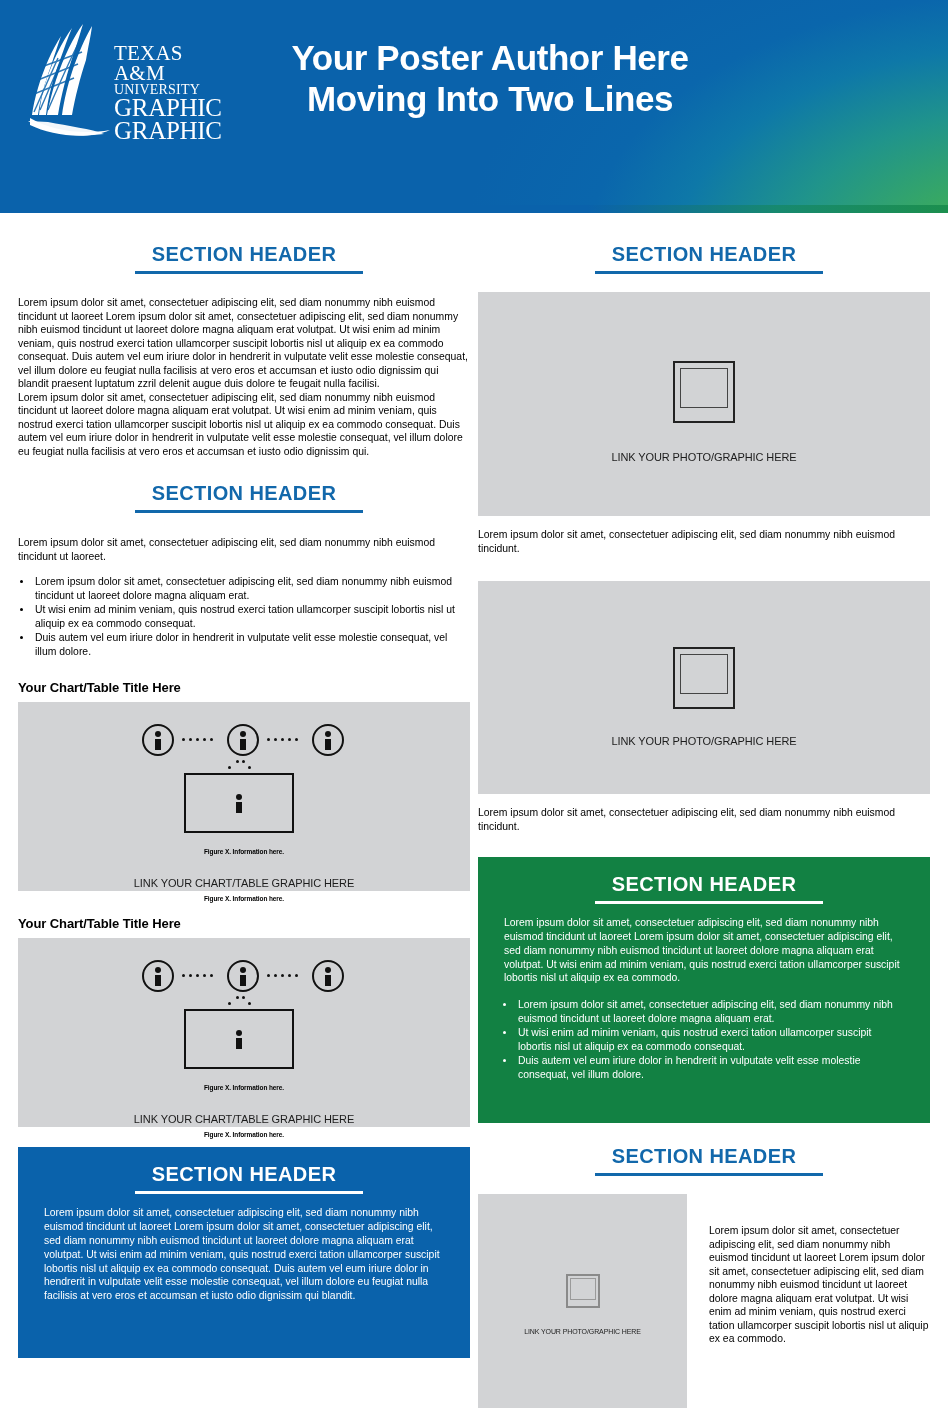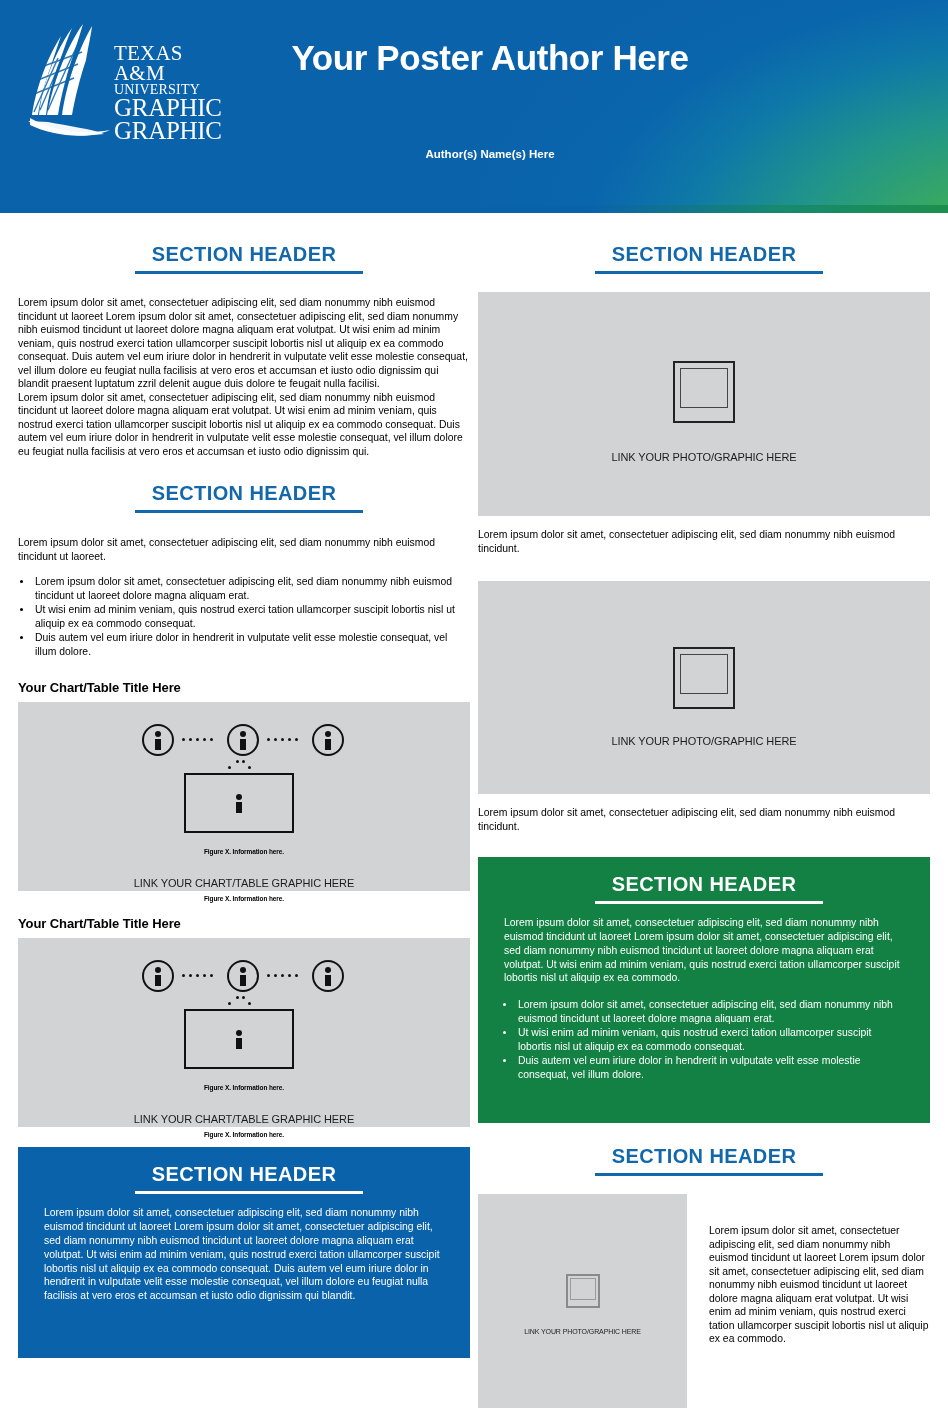--- a/index.html
+++ b/index.html
@@ -286,24 +286,24 @@
     <div class="logo-text">
       <div class="logo-l1">TEXAS A&amp;M</div>
       <div class="logo-l2">UNIVERSITY</div>
       <div class="logo-l3">GRAPHIC</div>
       <div class="logo-l4">GRAPHIC</div>
     </div>
   </div>
 
   <div class="poster-title">
     <div>Your Poster Author Here</div>
+    <div>Moving Into Two Lines</div>
   </div>
 
   <div class="poster-authors">
-    <div>Author(s) Name(s) Here</div>
   </div>
 
   <div class="banner-underbar"></div>
 </div>
 
 <div class="col-left">
 
   <div class="sec-head">
     <div class="label">SECTION HEADER</div>
     <div class="rule"></div>

